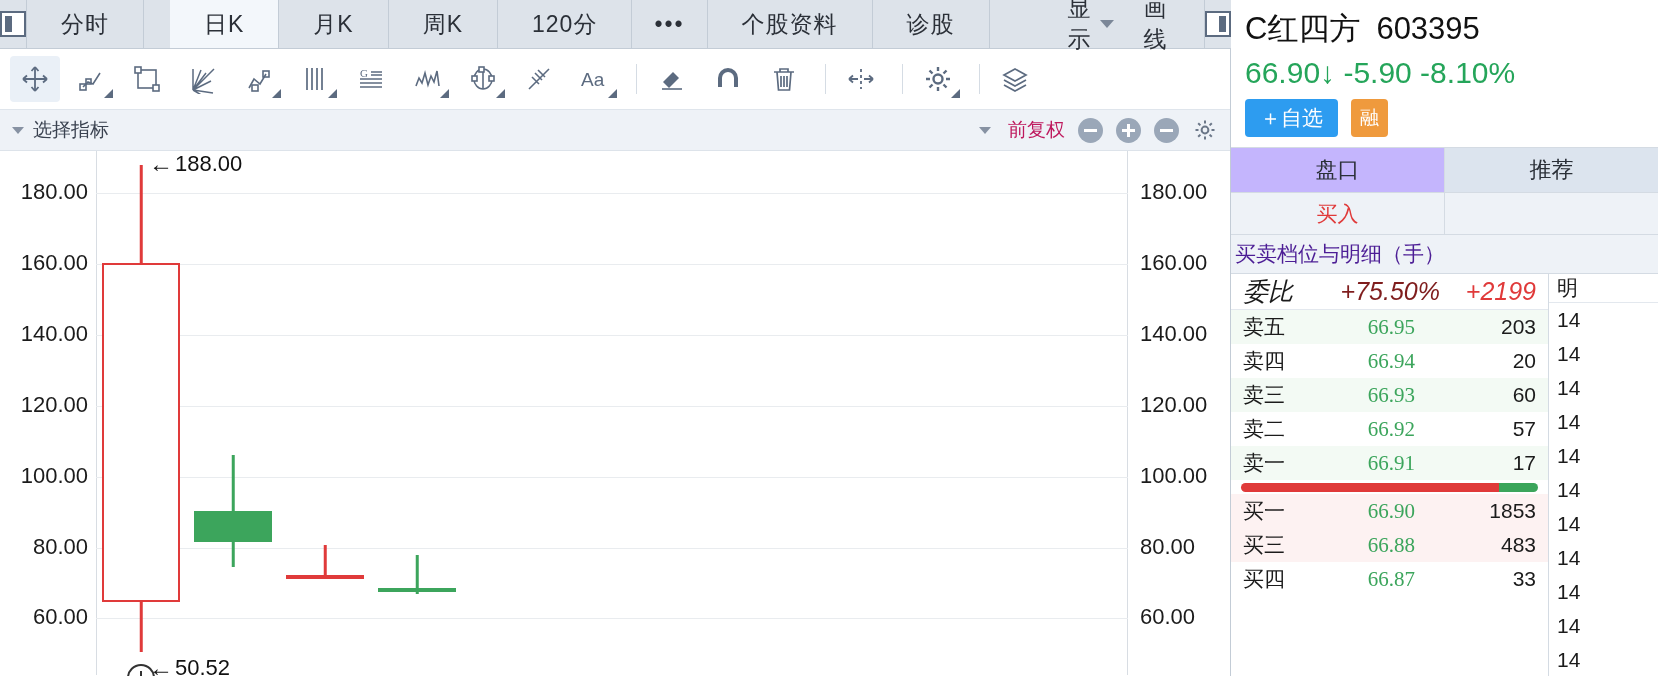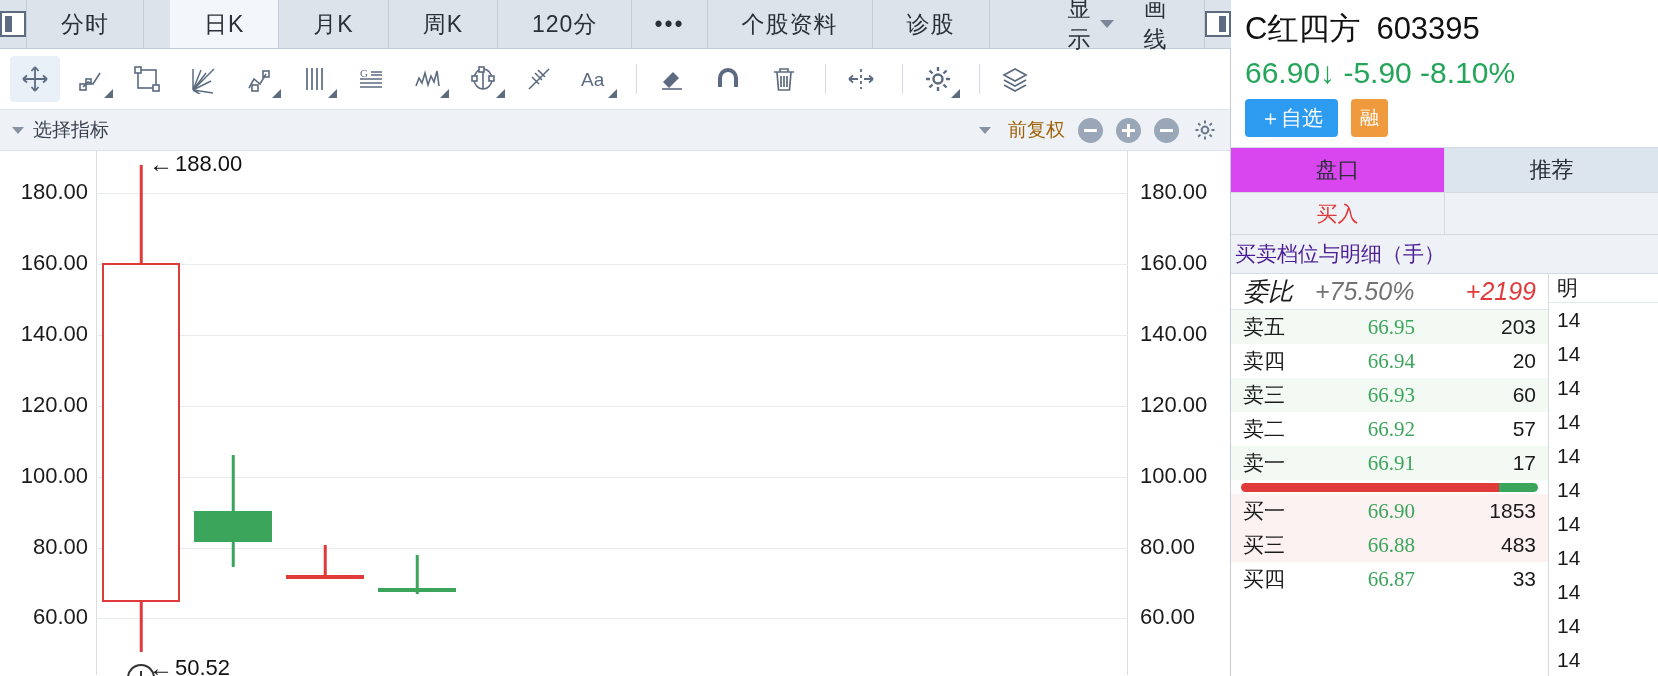--- a/index.html
+++ b/index.html
@@ -58,21 +58,21 @@
                  border-left:9px solid transparent; border-bottom:9px solid #5c6b80; }
   .tsep { width:1px; height:30px; background:#d5dce4; margin: 0 10px; }
 
   
   #indbar {
     height: 41px; background:#eef2f7; display:flex; align-items:center;
     border-bottom: 1px solid #dde3ea; padding: 0 12px;
   }
   .ind-left { display:flex; align-items:center; gap:9px; font-size:19px; color:#3a4250; cursor:pointer; }
   .ind-right { margin-left:auto; display:flex; align-items:center; gap:13px; }
-  .ind-right .lbl { display:flex; align-items:center; gap:17px; font-size:19px; color:#a16207; cursor:pointer; }
+  .ind-right .lbl { display:flex; align-items:center; gap:17px; font-size:19px; color:#be185d; cursor:pointer; }
   .chev-sm { width:0;height:0;border-left:6px solid transparent;border-right:6px solid transparent;
              border-top:7px solid #8792a3; display:inline-block; }
   .circbtn { width:25px;height:25px;border-radius:50%;background:#9aa7b8;position:relative;cursor:pointer; }
   .circbtn::before { content:""; position:absolute; left:6px; right:6px; top:11px; height:3px; background:#fff; }
   .circbtn.plus::after { content:""; position:absolute; top:6px; bottom:6px; left:11px; width:3px; background:#fff; }
   .gearbtn { width:26px;height:26px;cursor:pointer;color:#6b7788; display:flex;align-items:center;justify-content:center;}
 
   
   #chartwrap { position: relative; height: 524px; background:#fff; }
   #plot { position:absolute; left:96px; top:0; right:102px; bottom:0; }
@@ -95,37 +95,37 @@
   #rtop { padding: 8px 14px 10px 14px; }
   .stock-title { font-size: 31px; color:#111; white-space:nowrap; display:flex; align-items:baseline; gap:16px; }
   .stock-code { font-size: 31px; color:#111; }
   .stock-price { font-size: 30px; color:#25a55a; margin-top: 6px; white-space:nowrap; letter-spacing:0px;}
   .btnrow { display:flex; align-items:center; gap:13px; margin-top: 9px; }
   .btn-add { background:#2d9cf0; color:#fff; font-size:21px; padding:5px 15px; border-radius:4px; cursor:pointer; white-space:nowrap;}
   .btn-rong { background:#ef9a3d; color:#fff; font-size:19px; padding:6px 9px; border-radius:4px; cursor:pointer; }
 
   .rtabs { display:flex; height:46px; border-top:1px solid #d4dbe3; border-bottom:1px solid #d4dbe3; }
   .rtab { flex:1; display:flex;align-items:center;justify-content:center; font-size:22px; color:#2b3038;
-          background:#d946ef; cursor:pointer; }
+          background:#c4b5fd; cursor:pointer; }
   .rtab + .rtab { border-left:1px solid #d4dbe3; }
   .rtab.active { background:#dce4ee; }
 
   .traderow { display:flex; height:42px; border-bottom:1px solid #d4dbe3; }
   .tradecell { flex:1; display:flex;align-items:center;justify-content:center;font-size:21px;background:#eef2f7;cursor:pointer;}
   .tradecell.buy { color:#e03a3a; }
   .tradecell + .tradecell { border-left:1px solid #d4dbe3; }
 
   .subhead { height:39px; display:flex; align-items:center; padding-left:4px; font-size:21px; color:#4c1d95;
              background:#eef2f7; border-bottom:1px solid #d4dbe3; }
 
   #booksplit { flex:1; display:flex; min-height:0; }
   #book { width:318px; display:flex; flex-direction:column; border-right:1px solid #d4dbe3; }
   .bookhead { display:flex; height:36px; align-items:center; font-size:25px; border-bottom:1px solid #e3e8ee;font-style:italic; }
   .bookhead .c1 { width:84px; padding-left:12px; color:#1b1b1b; }
-  .bookhead .c2 { flex:1; text-align:left; color:#737373; }
+  .bookhead .c2 { flex:1; text-align:right; color:#7f1d1d; }
   .bookhead .c3 { width:108px; text-align:right; padding-right:12px; color:#e03a3a; }
   .bookrow { display:flex; height:34px; align-items:center; font-size:21px;gap:25px; }
   .bookrow .c1 { width:84px; padding-left:12px; color:#1b1b1b; }
   .bookrow .c2 { flex:1; text-align:right; color:#3ca55c;font-family:Liberation Serif, serif; }
   .bookrow .c3 { width:108px; text-align:right; padding-right:12px; color:#1b1b1b; }
   .bookrow.sell-alt { background:#f3faf4; }
   .bookrow.buy-alt  { background:#fdf2f2; }
   .ratiobar { height:14px; display:flex; align-items:center; padding: 4px 10px; }
   .ratiobar .r { height:9px; background:#e03a3a; border-radius:5px 0 0 5px; }
   .ratiobar .g { height:9px; background:#3ca55c; border-radius:0 5px 5px 0; }

